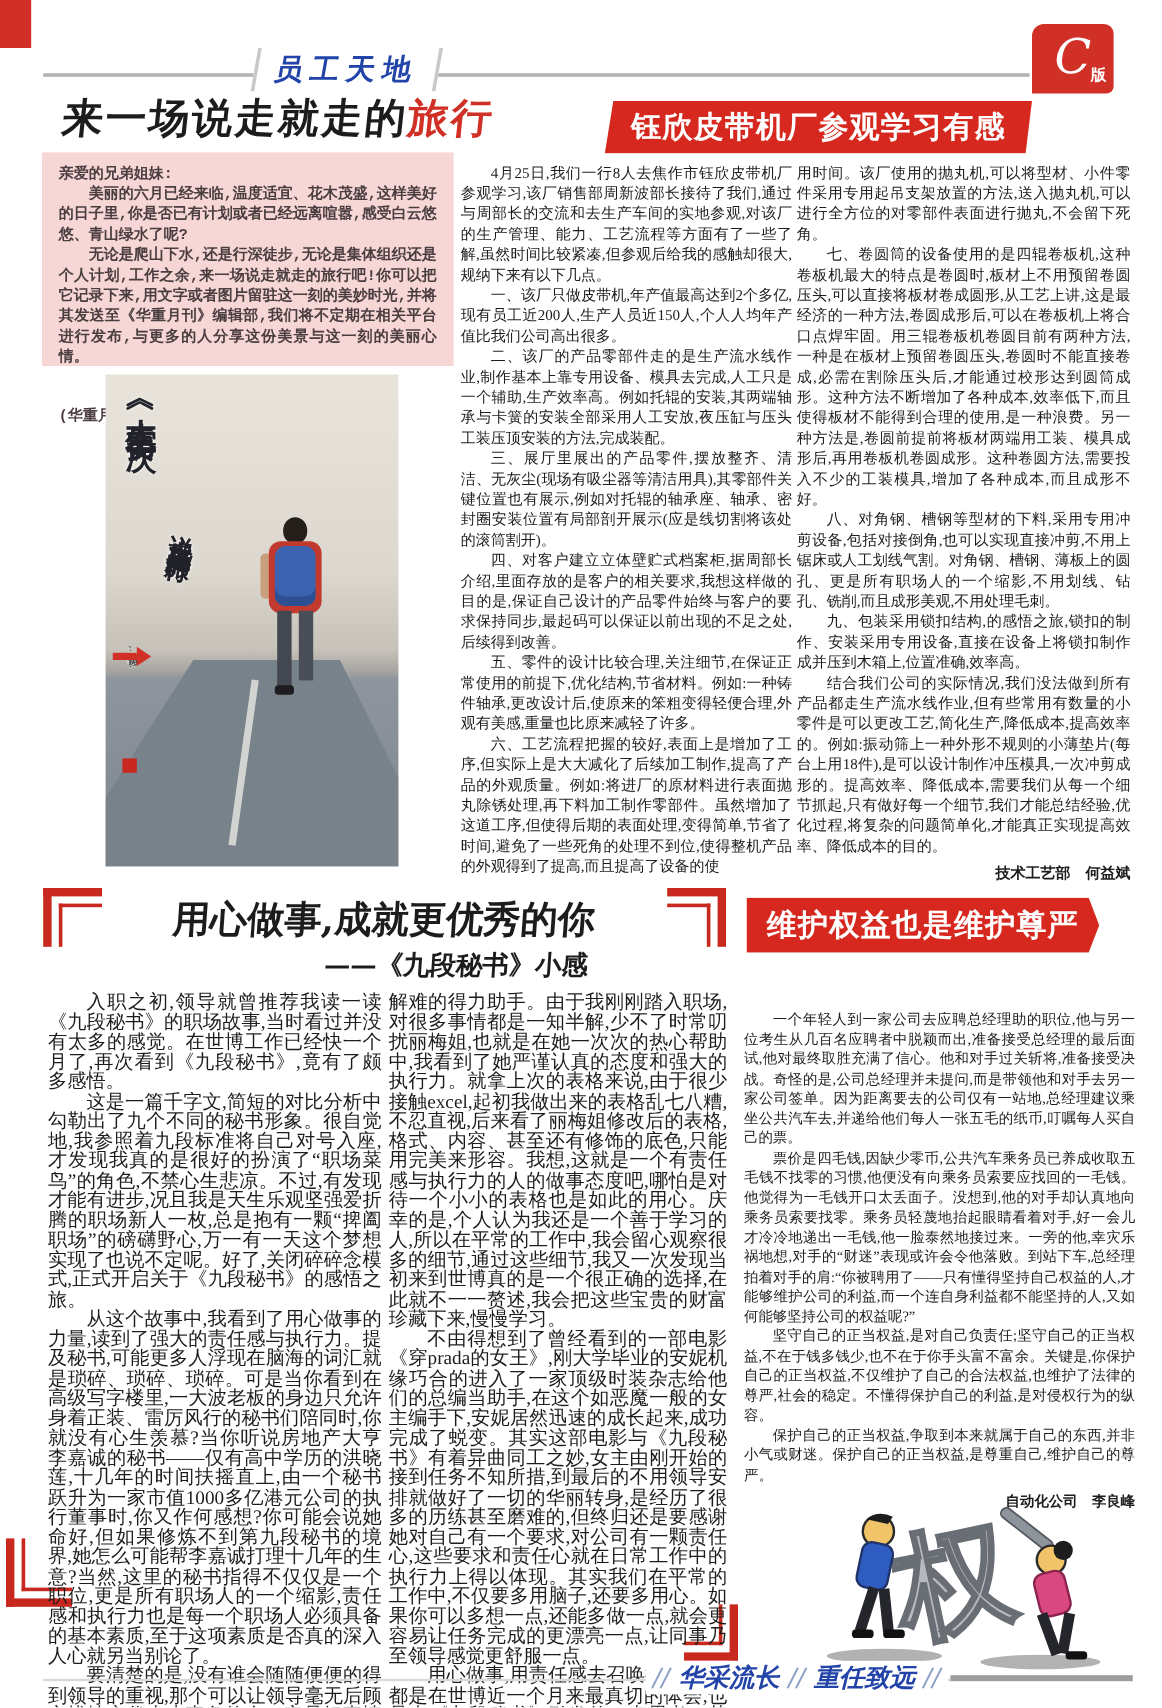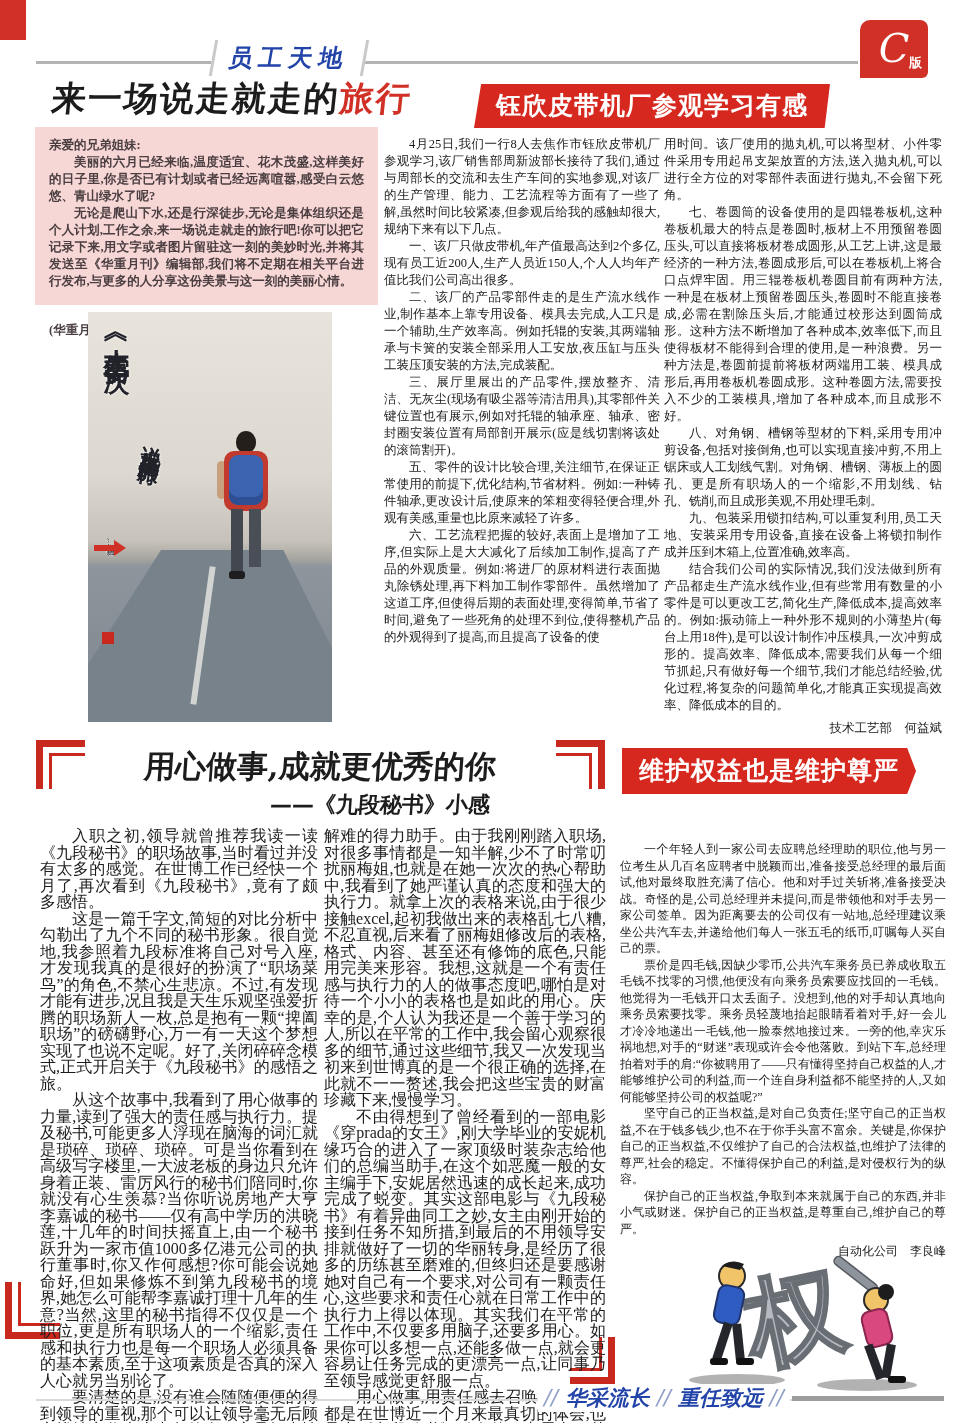--- a/index.html
+++ b/index.html
@@ -18,30 +18,30 @@
   .edition .big{font-family:"DejaVu Serif",serif;font-style:italic;font-size:40px;line-height:56px;}
   .edition .small{position:absolute;right:6px;bottom:6px;font-size:13px;font-weight:bold;
     font-family:"DejaVu Sans",sans-serif;}
 
   
   .travel-title{left:52px;top:76px;font-size:34px;font-weight:bold;transform:skewX(-6deg);
     font-family:"DejaVu Serif",serif;letter-spacing:2px;}
   .travel-title .accent{color:#d03026;}
   .red-banner{background:#d6281e;color:#fff;font-weight:bold;text-align:center;
     font-family:"DejaVu Sans",sans-serif;letter-spacing:1px;}
-  .banner-belt{left:474px;top:84px;width:356px;height:44px;font-size:25px;line-height:44px;
+  .banner-belt{left:504px;top:84px;width:356px;height:44px;font-size:25px;line-height:44px;
     clip-path:polygon(2% 0,100% 0,98.5% 100%,0 100%);}
   .banner-rights{left:622px;top:748px;width:294px;height:46px;font-size:25px;line-height:46px;
     clip-path:polygon(0 0,97% 0,100% 50%,97% 100%,0 100%);}
 
   
   .letter{left:35px;top:127px;width:343px;height:178px;background:#f7d6d6;color:#4a3e40;
     padding:10px 14px;box-sizing:border-box;font-size:12.5px;line-height:17px;
     font-weight:600;text-align:justify;}
-  .letter p{margin:0;text-indent:2em;}
+  .letter p{margin:0;text-indent:2em;font-family:Liberation Mono, monospace;}
   .letter .salut{text-indent:0;}
   .letter .sig{text-indent:0;margin-top:32px;}
 
   
   .photo{left:88px;top:312px;width:244px;height:410px;overflow:hidden;
     background:linear-gradient(180deg,#e9e4db 0%,#ddd8cf 40%,#c6c1b9 56%,#a9a7a2 60%,#8e959c 62%,#7e868e 100%);}
   .photo .road{position:absolute;left:0;bottom:0;width:100%;height:42%;background:#78828b;
     clip-path:polygon(30% 0,80% 0,115% 100%,-15% 100%);}
   .photo .roadline{position:absolute;left:46%;bottom:4%;width:6px;height:34%;background:#e8e8e4;
     transform:rotate(8deg);opacity:.8;}
@@ -65,21 +65,21 @@
   .arrow .tip{display:inline-block;width:0;height:0;border-left:12px solid #d03026;
     border-top:8px solid transparent;border-bottom:8px solid transparent;vertical-align:middle;}
 
   
   .col{position:absolute;text-align:justify;}
   .col p{margin:0;text-indent:2em;}
   .col p.cont{text-indent:0;}
   .belt-col{top:136px;font-size:12.5px;line-height:17px;}
   .belt-c1{left:384px;width:276px;}
   .belt-c2{left:664px;width:278px;}
-  .byline{text-align:right;text-indent:0 !important;margin-top:6px !important;font-weight:400;}
+  .byline{text-align:right;text-indent:0 !important;margin-top:6px !important;font-weight:700;}
 
   
   .bracket{position:absolute;width:42px;height:42px;}
   .bracket:before{content:"";position:absolute;inset:0;}
   .b-tl{border-top:7px solid #c8281e;border-left:7px solid #c8281e;}
   .b-tl:before{top:6px;left:6px;border-top:3px solid #c8281e;border-left:3px solid #c8281e;}
   .b-tr{border-top:7px solid #c8281e;border-right:7px solid #c8281e;}
   .b-tr:before{top:6px;right:6px;border-top:3px solid #c8281e;border-right:3px solid #c8281e;}
   .b-bl{border-bottom:7px solid #c8281e;border-left:7px solid #c8281e;}
   .b-bl:before{bottom:6px;left:6px;border-bottom:3px solid #c8281e;border-left:3px solid #c8281e;}
@@ -150,28 +150,29 @@
     <div class="vcap vcap-small">我生命的海岸,经历了……</div>
     <div class="seal"></div>
     <div class="arrow"><span class="tail"></span><span class="tip"></span></div>
   </div>
 
   <div class="col belt-col belt-c1">
     <p>4月25日,我们一行8人去焦作市钰欣皮带机厂参观学习,该厂销售部周新波部长接待了我们,通过与周部长的交流和去生产车间的实地参观,对该厂的生产管理、能力、工艺流程等方面有了一些了解,虽然时间比较紧凑,但参观后给我的感触却很大,规纳下来有以下几点。</p>
     <p>一、该厂只做皮带机,年产值最高达到2个多亿,现有员工近200人,生产人员近150人,个人人均年产值比我们公司高出很多。</p>
     <p>二、该厂的产品零部件走的是生产流水线作业,制作基本上靠专用设备、模具去完成,人工只是一个辅助,生产效率高。例如托辊的安装,其两端轴承与卡簧的安装全部采用人工安放,夜压缸与压头工装压顶安装的方法,完成装配。</p>
     <p>三、展厅里展出的产品零件,摆放整齐、清洁、无灰尘(现场有吸尘器等清洁用具),其零部件关键位置也有展示,例如对托辊的轴承座、轴承、密封圈安装位置有局部剖开展示(应是线切割将该处的滚筒割开)。</p>
+    <p>四、对客户建立立体壁贮式档案柜,据周部长介绍,里面存放的是客户的相关要求,我想这样做的目的是,保证自己设计的产品零件始终与客户的要求保持同步,最起码可以保证以前出现的不足之处,后续得到改善。</p>
     <p>五、零件的设计比较合理,关注细节,在保证正常使用的前提下,优化结构,节省材料。例如:一种铸件轴承,更改设计后,使原来的笨粗变得轻便合理,外观有美感,重量也比原来减轻了许多。</p>
     <p>六、工艺流程把握的较好,表面上是增加了工序,但实际上是大大减化了后续加工制作,提高了产品的外观质量。例如:将进厂的原材料进行表面抛丸除锈处理,再下料加工制作零部件。虽然增加了这道工序,但使得后期的表面处理,变得简单,节省了时间,避免了一些死角的处理不到位,使得整机产品的外观得到了提高,而且提高了设备的使</p>
   </div>
   <div class="col belt-col belt-c2">
     <p class="cont">用时间。该厂使用的抛丸机,可以将型材、小件零件采用专用起吊支架放置的方法,送入抛丸机,可以进行全方位的对零部件表面进行抛丸,不会留下死角。</p>
     <p>七、卷圆筒的设备使用的是四辊卷板机,这种卷板机最大的特点是卷圆时,板材上不用预留卷圆压头,可以直接将板材卷成圆形,从工艺上讲,这是最经济的一种方法,卷圆成形后,可以在卷板机上将合口点焊牢固。用三辊卷板机卷圆目前有两种方法,一种是在板材上预留卷圆压头,卷圆时不能直接卷成,必需在割除压头后,才能通过校形达到圆筒成形。这种方法不断增加了各种成本,效率低下,而且使得板材不能得到合理的使用,是一种浪费。另一种方法是,卷圆前提前将板材两端用工装、模具成形后,再用卷板机卷圆成形。这种卷圆方法,需要投入不少的工装模具,增加了各种成本,而且成形不好。</p>
     <p>八、对角钢、槽钢等型材的下料,采用专用冲剪设备,包括对接倒角,也可以实现直接冲剪,不用上锯床或人工划线气割。对角钢、槽钢、薄板上的圆孔、更是所有职场人的一个缩影,不用划线、钻孔、铣削,而且成形美观,不用处理毛刺。</p>
-    <p>九、包装采用锁扣结构,可以重复利用,员工天地、安装采用专用设备,直接在设备上将锁扣制作成并压到木箱上,位置准确,效率高。</p>
+    <p>九、包装采用锁扣结构,的感悟之旅,锁扣的制作、安装采用专用设备,直接在设备上将锁扣制作成并压到木箱上,位置准确,效率高。</p>
     <p>结合我们公司的实际情况,我们没法做到所有产品都走生产流水线作业,但有些常用有数量的小零件是可以更改工艺,简化生产,降低成本,提高效率的。例如:振动筛上一种外形不规则的小薄垫片(每台上用18件),是可以设计制作冲压模具,一次冲剪成形的。提高效率、降低成本,需要我们从每一个细节抓起,只有做好每一个细节,我们才能总结经验,优化过程,将复杂的问题简单化,才能真正实现提高效率、降低成本的目的。</p>
     <p class="byline">技术工艺部　何益斌</p>
   </div>
 
   <div class="abs bracket b-tl" style="left:36px;top:740px;"></div>
   <div class="abs bracket b-tr" style="left:556px;top:740px;"></div>
   <div class="abs bracket b-bl" style="left:5px;top:1282px;width:48px;height:50px;"></div>
   <div class="abs bracket b-br" style="left:570px;top:1337px;width:38px;height:40px;"></div>
 
   <div class="abs sec-title">用心做事,成就更优秀的你</div>

